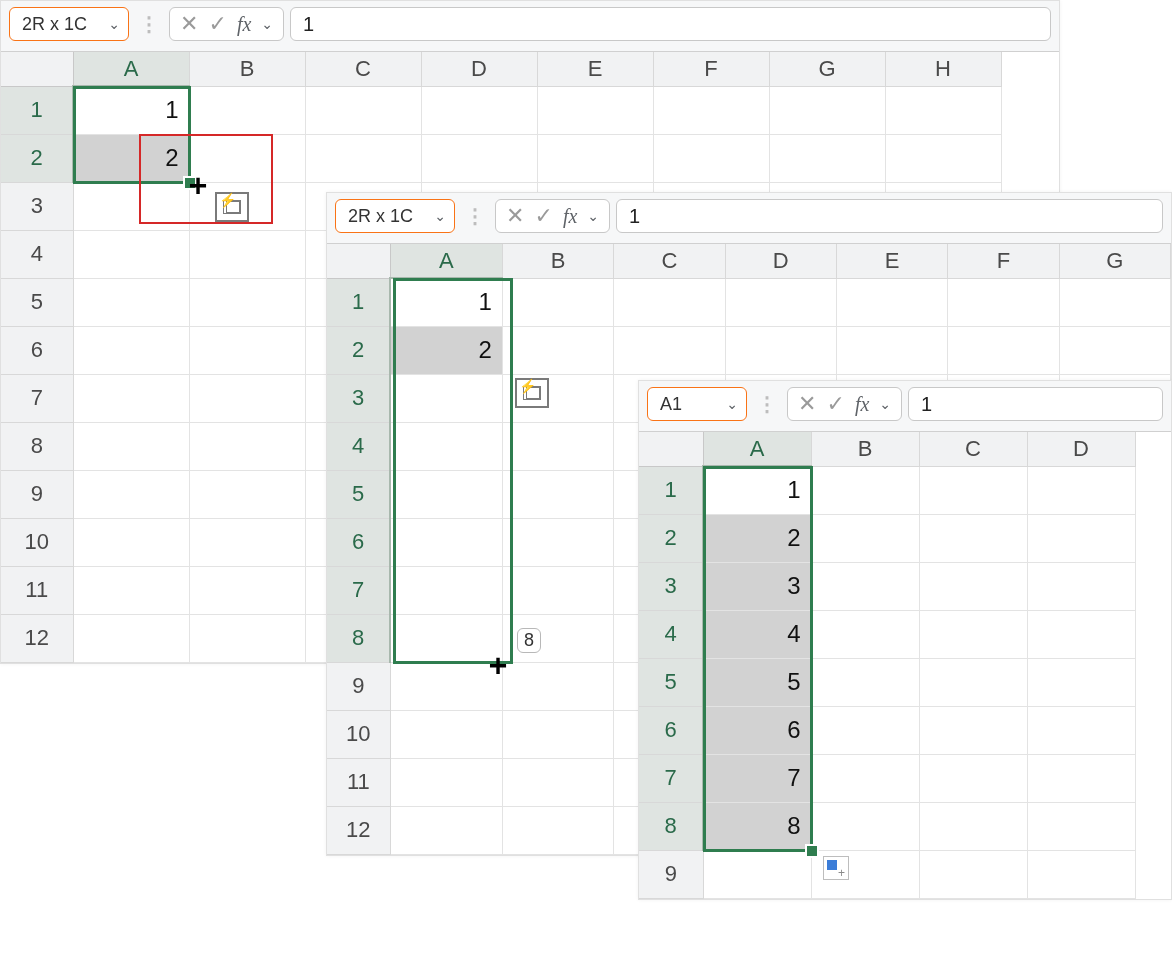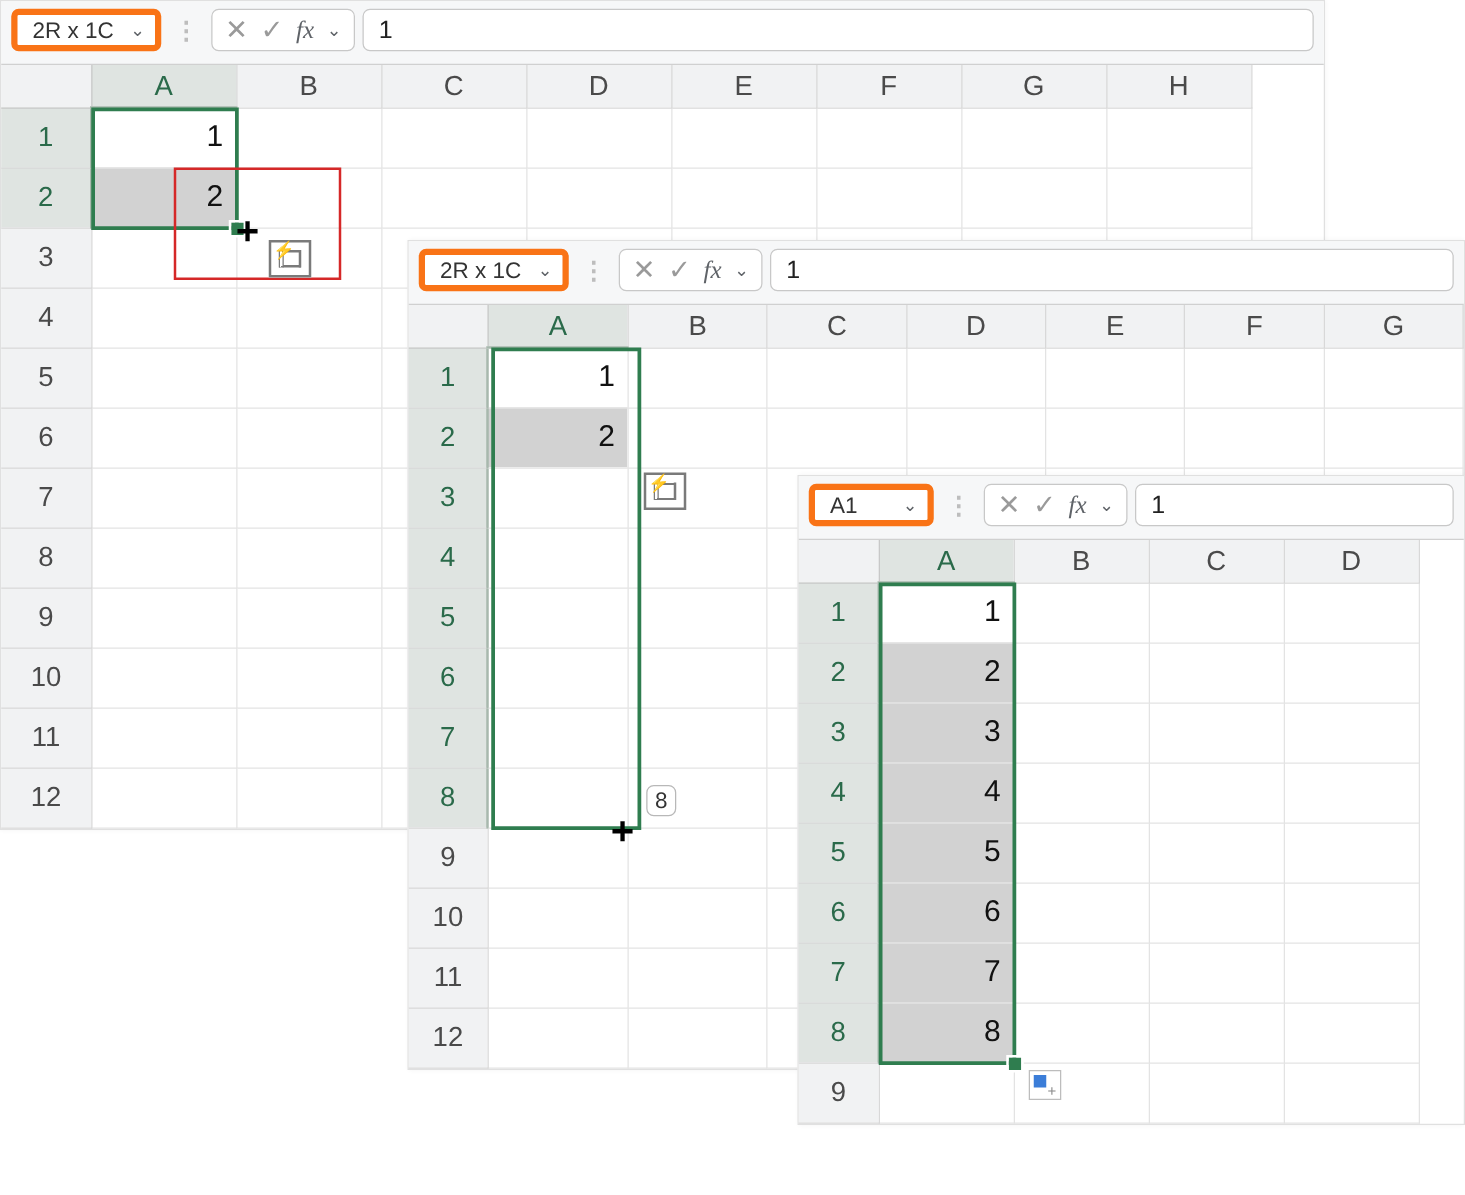--- a/index.html
+++ b/index.html
@@ -26,21 +26,21 @@
     gap: 6px;
     padding: 6px 8px 10px 8px;
     background: #f6f7f8;
     border-bottom: 1px solid #d0d0d0;
   }
   .name-box {
     display: flex;
     align-items: center;
     justify-content: space-between;
     background: #ffffff;
-    border: 5px solid #f97316;
+    border: 1px solid #f97316;
     border-radius: 6px;
     height: 34px;
     padding: 0 8px 0 12px;
     min-width: 120px;
     font-size: 18px;
     color: #333;
   }
   .chev { color:#5f6368; font-size:14px; }
   .vsep {
     color:#bdbdbd;

